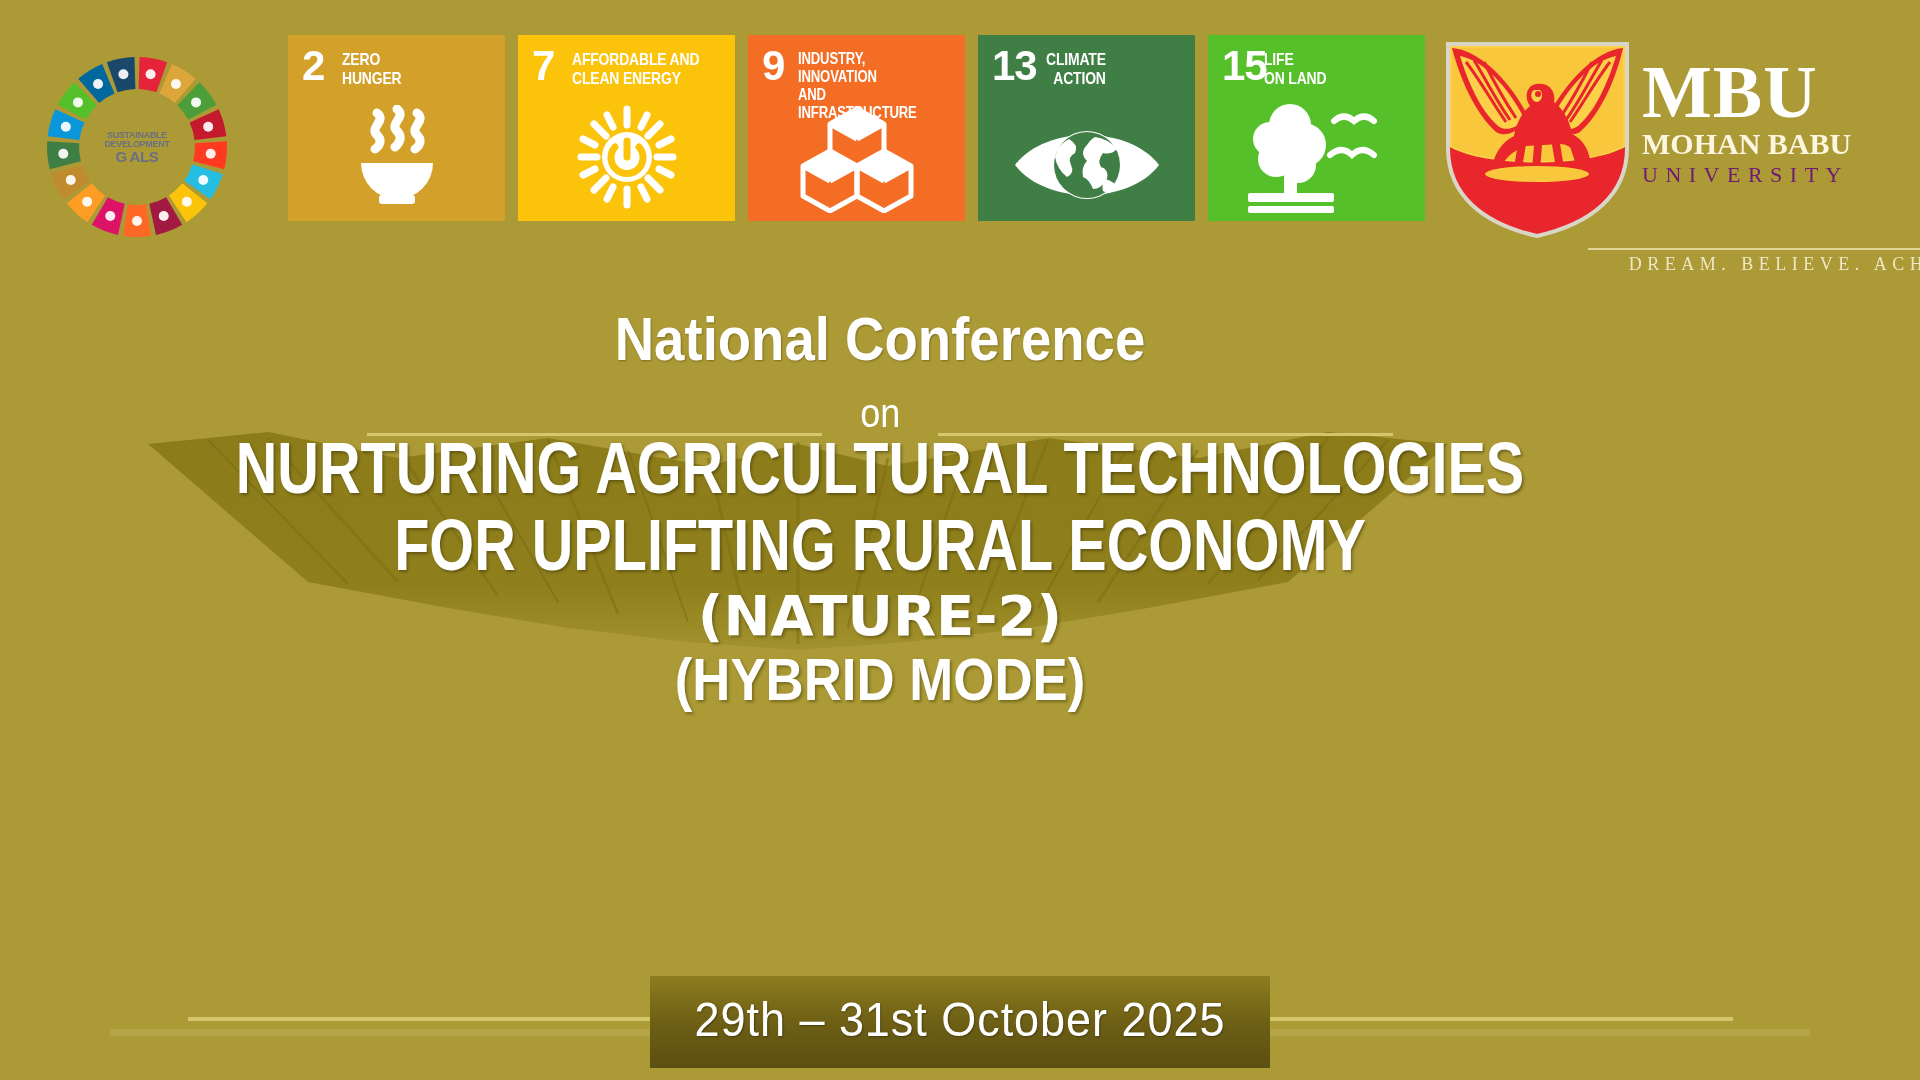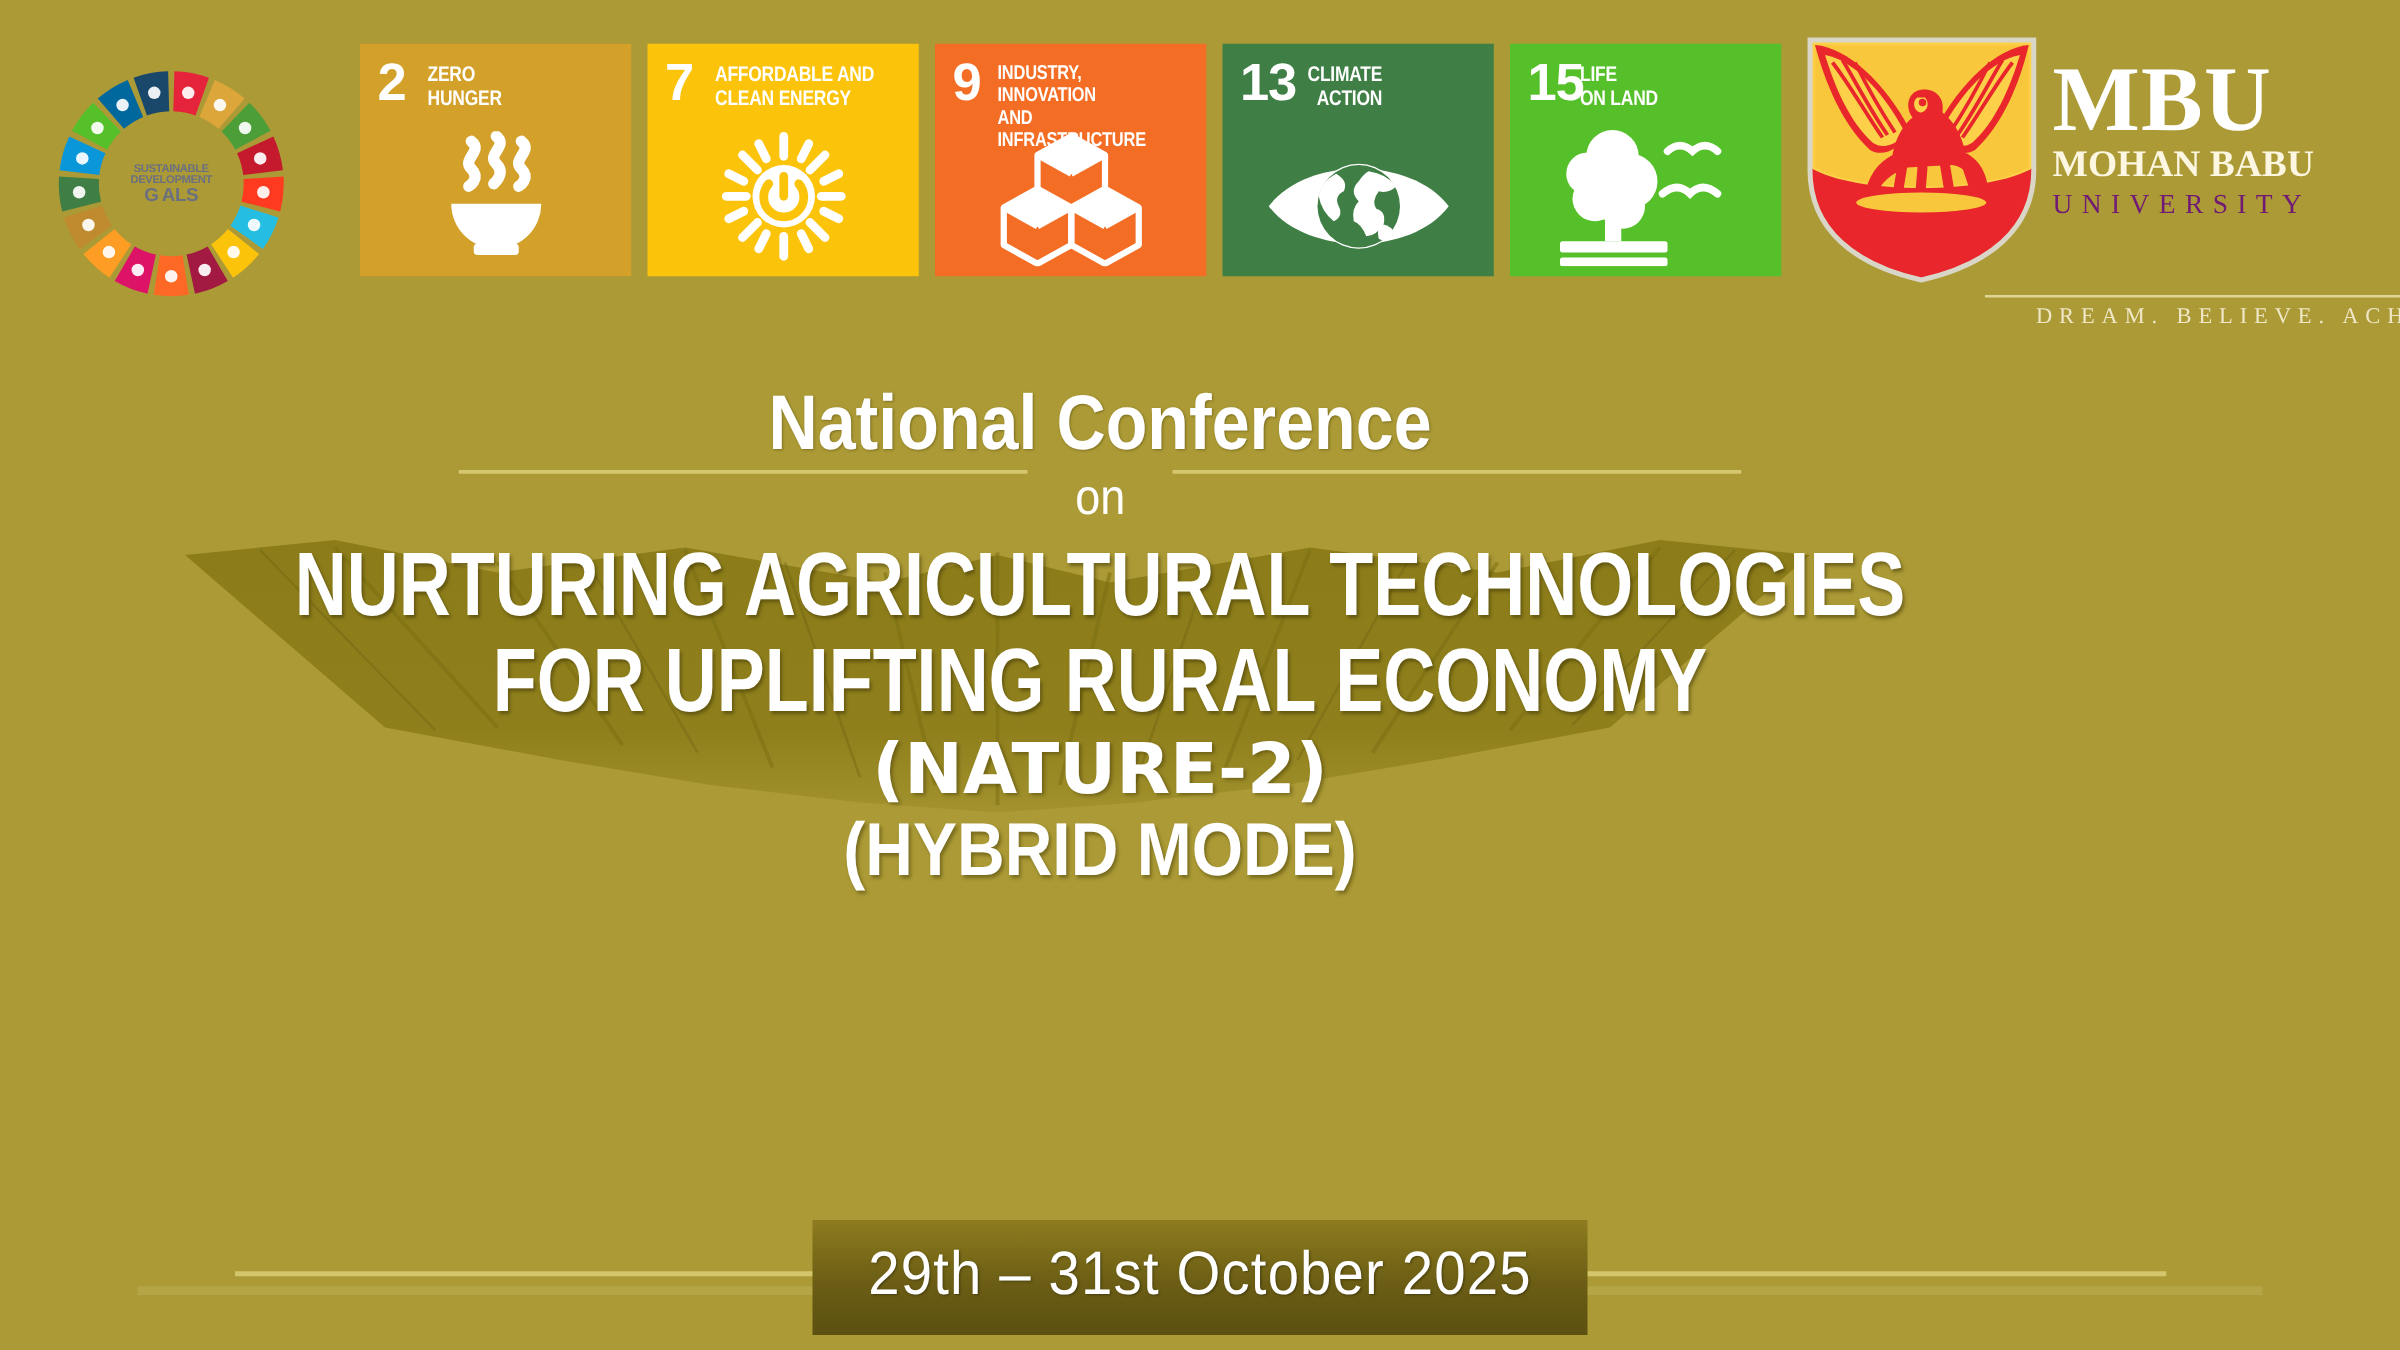--- a/index.html
+++ b/index.html
@@ -47,21 +47,21 @@
     white-space:pre-line;
   }
   .tile.n2  .lbl{left:54px;}
   .tile.n7  .lbl{left:54px;}
   .tile.n9  .lbl{left:50px;font-size:16px;}
   .tile.n13 .lbl{left:68px;}
   .tile.n15 .lbl{left:56px;}
   .tile .glyph{position:absolute;left:0;right:0;bottom:8px;display:flex;justify-content:center;}
 
   
-  .mbu{position:absolute;left:1430px;top:8px;width:470px;height:250px;}
+  .mbu{position:absolute;left:1430px;top:20px;width:470px;height:250px;}
   .crest{position:absolute;left:0;top:8px;width:215px;height:215px;}
   .mbu-text{position:absolute;left:212px;top:38px;width:260px;text-align:left;}
   .mbu-text .mbu-main{
     font-family:"Liberation Serif",serif;font-weight:bold;
     font-size:74px;line-height:0.92;color:#ffffff;letter-spacing:1px;
   }
   .mbu-text .mbu-sub{
     font-family:"Liberation Serif",serif;font-weight:bold;
     font-size:30px;line-height:1.05;color:#fdf6e0;letter-spacing:0px;
     margin-top:2px;
@@ -92,21 +92,21 @@
 
   .nc-title{
     font-family:"Liberation Sans",sans-serif;font-weight:bold;
     font-size:62px;line-height:1;color:#ffffff;
     transform:scaleX(0.88);transform-origin:center;
     margin-top:18px;
     text-shadow:1px 1px 2px rgba(70,60,10,.45);
   }
   .on-row{
     position:relative;height:60px;margin-top:6px;
-    display:flex;align-items:flex-start;justify-content:center;gap:0;
+    display:flex;align-items:flex-end;justify-content:center;gap:0;
   }
   .on-rule{width:455px;height:3px;background:#d8cc74;opacity:.9;}
   .on-word{
     font-family:"Liberation Sans",sans-serif;font-weight:normal;
     font-size:40px;color:#ffffff;padding:0 36px;
     transform:scaleX(0.9);
   }
 
   .big-line{
     position:relative;z-index:3;

